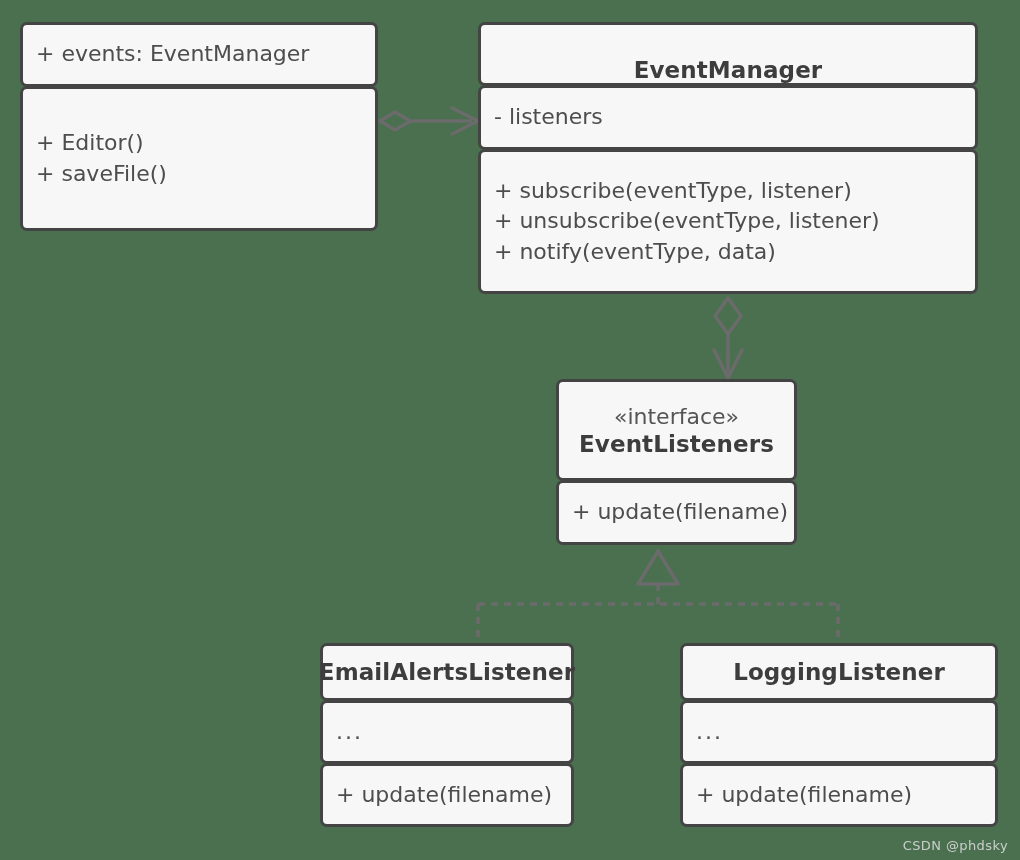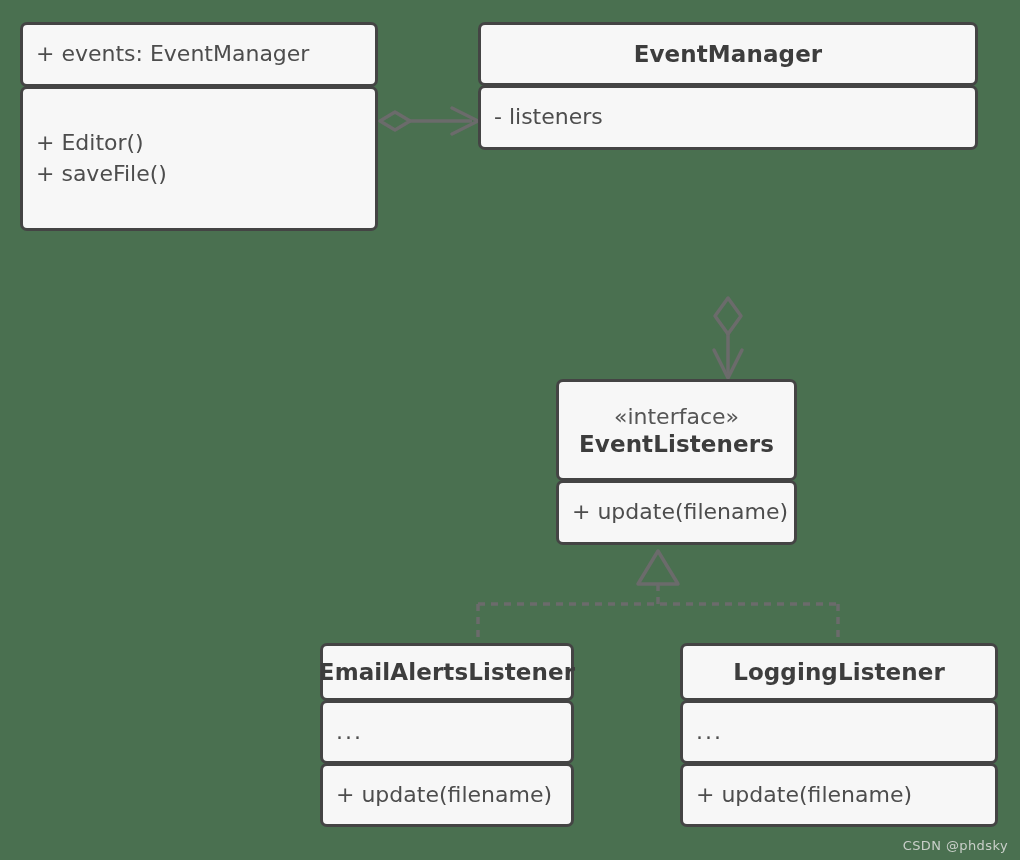--- a/index.html
+++ b/index.html
@@ -118,25 +118,30 @@
     <div class="compartment body" style="height:65px;">
       <div class="member">+ events: EventManager</div>
     </div>
     <div class="compartment body" style="height:145px;">
       <div class="member">+ Editor()</div>
       <div class="member">+ saveFile()</div>
     </div>
   </div>
 
   <div class="uml-class" style="left:478px; top:22px; width:500px;">
-    <div class="compartment title" style="height:64px;">
+    <div class="compartment title" style="height:64px;justify-content:flex-end;">
       <div class="class-name">EventManager</div>
     </div>
     <div class="compartment body" style="height:65px;">
       <div class="member">- listeners</div>
+    </div>
+    <div class="compartment body" style="height:145px;">
+      <div class="member">+ subscribe(eventType, listener)</div>
+      <div class="member">+ unsubscribe(eventType, listener)</div>
+      <div class="member">+ notify(eventType, data)</div>
     </div>
   </div>
 
   <div class="uml-class" style="left:520px; top:379px; width:277px;padding-left:36px;">
     <div class="compartment title" style="height:102px;">
       <div class="stereotype">«interface»</div>
       <div class="class-name">EventListeners</div>
     </div>
     <div class="compartment body" style="height:65px;">
       <div class="member">+ update(filename)</div>

